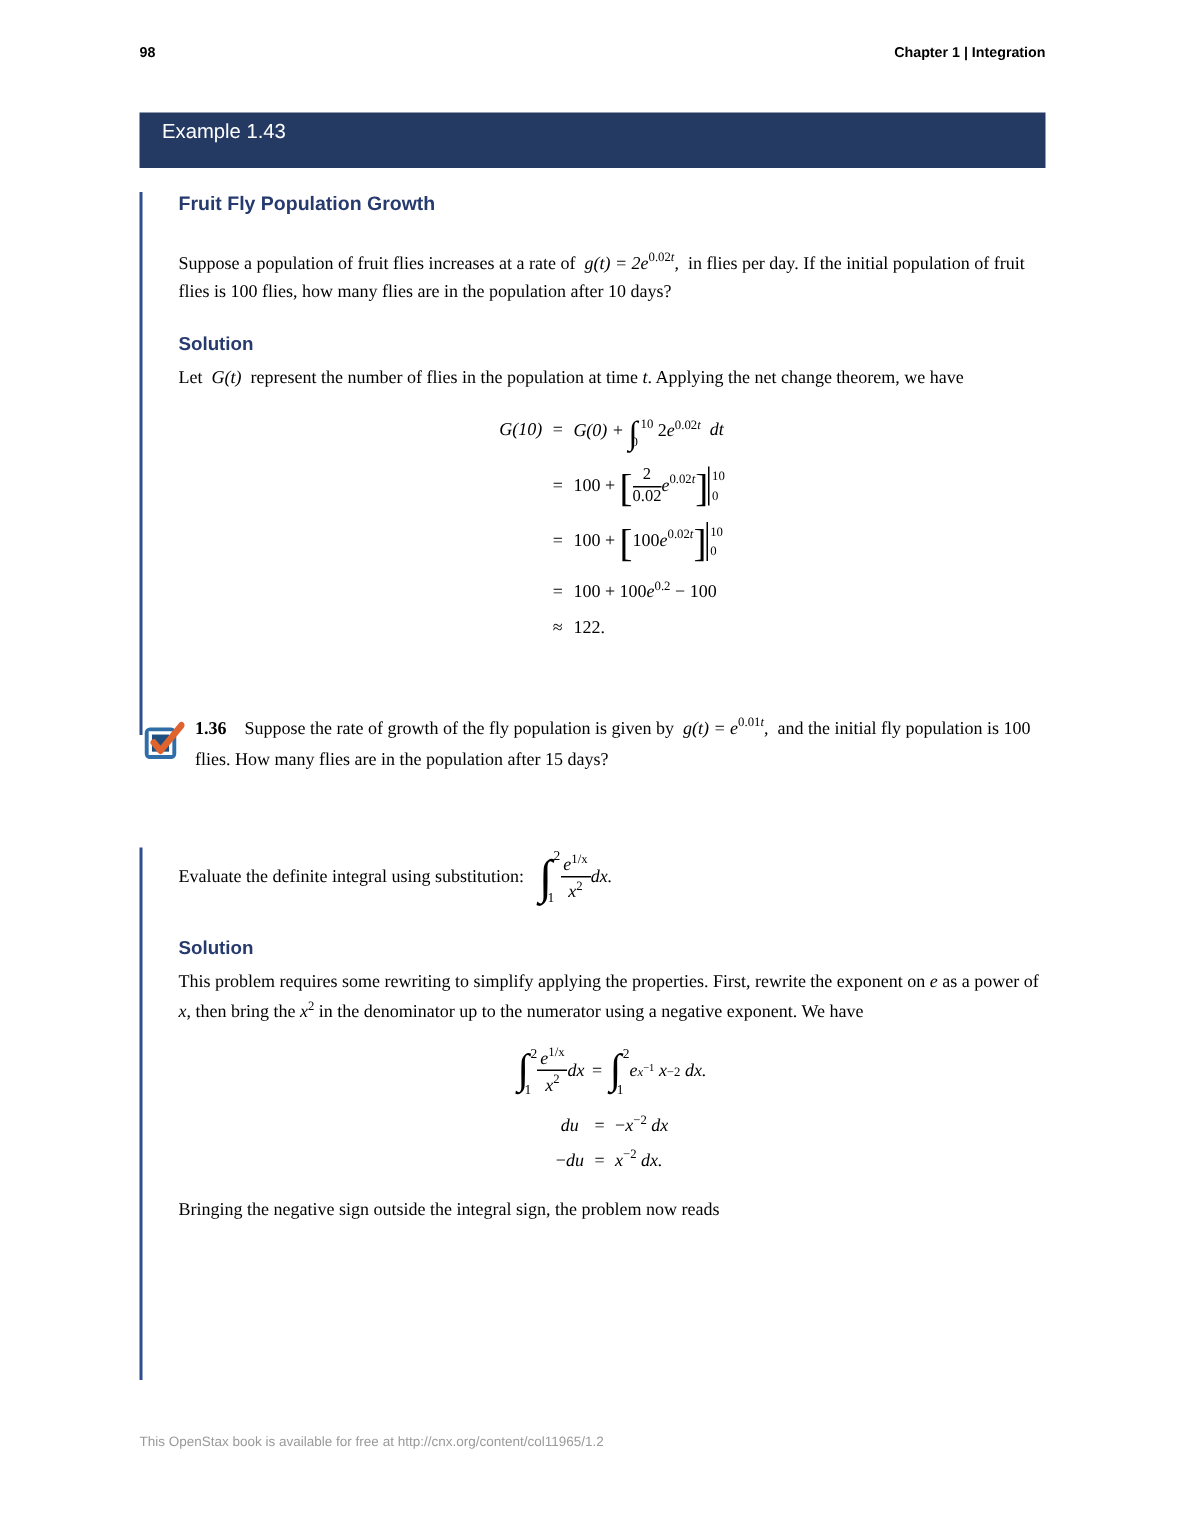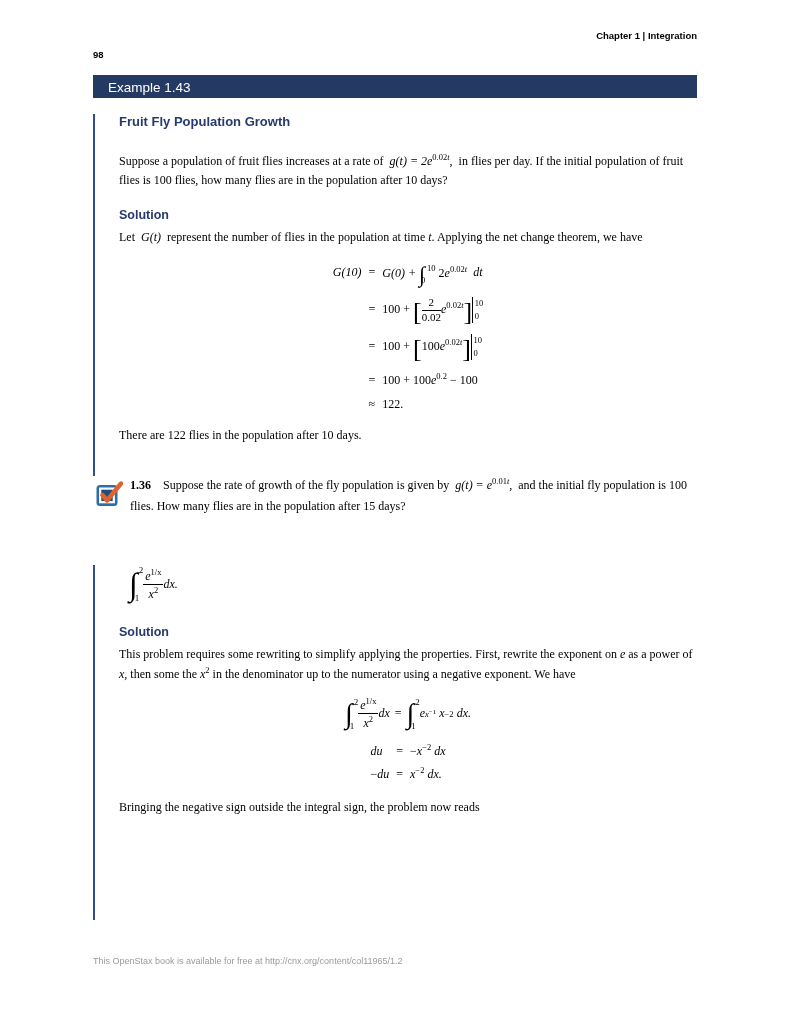--- a/index.html
+++ b/index.html
@@ -10,28 +10,28 @@
   }
   html,body{margin:0;padding:0;}
   body{
     width:791px;height:1024px;background:#ffffff;position:relative;
     font-family:"Liberation Serif", serif;color:#000;overflow:hidden;
   }
   .running-head{
     position:absolute;top:30px;font-family:"Liberation Sans", sans-serif;
     font-weight:bold;font-size:9.5px;color:#000;
   }
-  .rh-left{left:93px;margin-top:19px;}
+  .rh-left{left:93px;}
   .rh-right{right:94px;}
 
   .example{position:absolute;left:93px;width:604px;}
   #ex143{top:75px;}
   #ex144{top:545px;}
   .example-bar{
-    background:var(--navy);color:#fff;height:23px;line-height:25px;
+    background:var(--navy);color:#fff;height:37px;line-height:25px;
     padding-left:15px;font-family:"Liberation Sans", sans-serif;font-size:13.5px;
     box-sizing:border-box;
   }
   .example-body{
     border-left:2.5px solid var(--rule-blue);
     padding-left:24px;padding-right:0;box-sizing:border-box;
   }
   #ex143 .example-body{min-height:362px;}
   #ex144 .example-body{min-height:355px;}
 
@@ -65,21 +65,21 @@
   .blim .lo{display:block;}
   .frac{display:inline-block;vertical-align:middle;text-align:center;font-size:11px;line-height:1.25;}
   .frac .num{display:block;border-bottom:1px solid #000;padding:0 2px;}
   .frac .den{display:block;}
 
   .display-math{text-align:center;margin:14px 0 0 0;}
   .eq3{
     display:inline-grid;grid-template-columns:max-content max-content max-content;
     column-gap:7px;row-gap:9px;align-items:baseline;font-size:12px;
   }
-  .eq3 .c1{text-align:left;white-space:nowrap;}
+  .eq3 .c1{text-align:center;white-space:nowrap;}
   .eq3 .c3{text-align:left;white-space:nowrap;}
 
   .bigmath{display:inline-flex;align-items:center;font-size:12px;}
   .int-xl{font-size:32px;line-height:1;}
   .ilim-xl{display:inline-flex;flex-direction:column;justify-content:space-between;height:38px;
            font-size:9px;font-style:normal;}
   .ilim-xl .hi{margin-left:1px;}
   .ilim-xl .lo{margin-left:-3px;}
   .frac-xl{font-size:12px;}
   .evaluate-line{display:flex;align-items:center;margin-top:20px;font-size:12px;}
@@ -158,21 +158,20 @@
           <span class="mn">100 + 100</span><span class="mi">e</span><span class="sup mn">0.2</span>
           <span class="mn">− 100</span>
         </span>
 
         <span class="c1"></span>
         <span class="c2 mn">≈</span>
         <span class="c3 mn">122.</span>
       </div>
     </div>
 
-    <p class="body-text mt14">There are 122 flies in the population after 10 days.</p>
   </div>
 </section>
 
 <section id="checkpoint">
   <span class="cp-icon">
     <svg width="27" height="28" viewBox="0 0 27 28">
       <rect x="0.5" y="6" width="21" height="21" rx="3.5" fill="#2e6da8"></rect>
       <rect x="4.2" y="9.6" width="13.6" height="13.6" fill="#1f4e7e" stroke="#ffffff" stroke-width="2.2"></rect>
       <path d="M6.5 16 L11 21.5 L25 4.5" stroke="#e0622d" stroke-width="4.4" fill="none" stroke-linecap="round" stroke-linejoin="round"></path>
     </svg>
@@ -181,41 +180,42 @@
     <span class="cp-num">1.36</span><span>Suppose the rate of growth of the fly population is given by</span>
     <span class="mi sp">g(t) = e</span><span class="sup"><span class="mn">0.01</span><span class="mi">t</span></span><span class="mn">,</span>
     <span class="sp">and the initial fly population is 100 flies. How many flies are in the population after 15 days?</span>
   </p>
 </section>
 
 <section class="example" id="ex144">
   <div class="example-body">
 
     <div class="evaluate-line">
+      <span>Evaluate the definite integral using substitution:</span>
       <span class="bigmath" style="margin-left:10px;">
         <span class="int-xl">∫</span>
           <span class="ilim-xl">
             <span class="hi mn">2</span>
             <span class="lo mn">1</span>
           </span>
           <span class="frac frac-xl">
             <span class="num"><span class="mi">e</span><span class="sup">1/x</span></span>
             <span class="den"><span class="mi">x</span><span class="sup mn">2</span></span>
           </span>
           <span class="mi">dx.</span>
       </span>
     </div>
 
     <h4 class="solution-label" style="margin-top:22px;">Solution</h4>
 
     <p class="body-text mt6">
       <span>This problem requires some rewriting to simplify applying the properties. First, rewrite the exponent on</span>
       <span class="mi">e</span>
       <span>as a power of</span>
-      <span class="mi">x</span><span>, then some the</span>
+      <span class="mi">x</span><span>, then bring the</span>
       <span class="mi">x</span><span class="sup mn">2</span>
       <span>in the denominator up to the numerator using a negative exponent. We have</span>
     </p>
 
     <div class="disp-flex">
       <span class="bigmath">
         <span class="int-xl" style="font-size:28px;">∫</span>
           <span class="ilim-xl" style="height:34px;">
             <span class="hi mn">2</span>
             <span class="lo mn">1</span>

